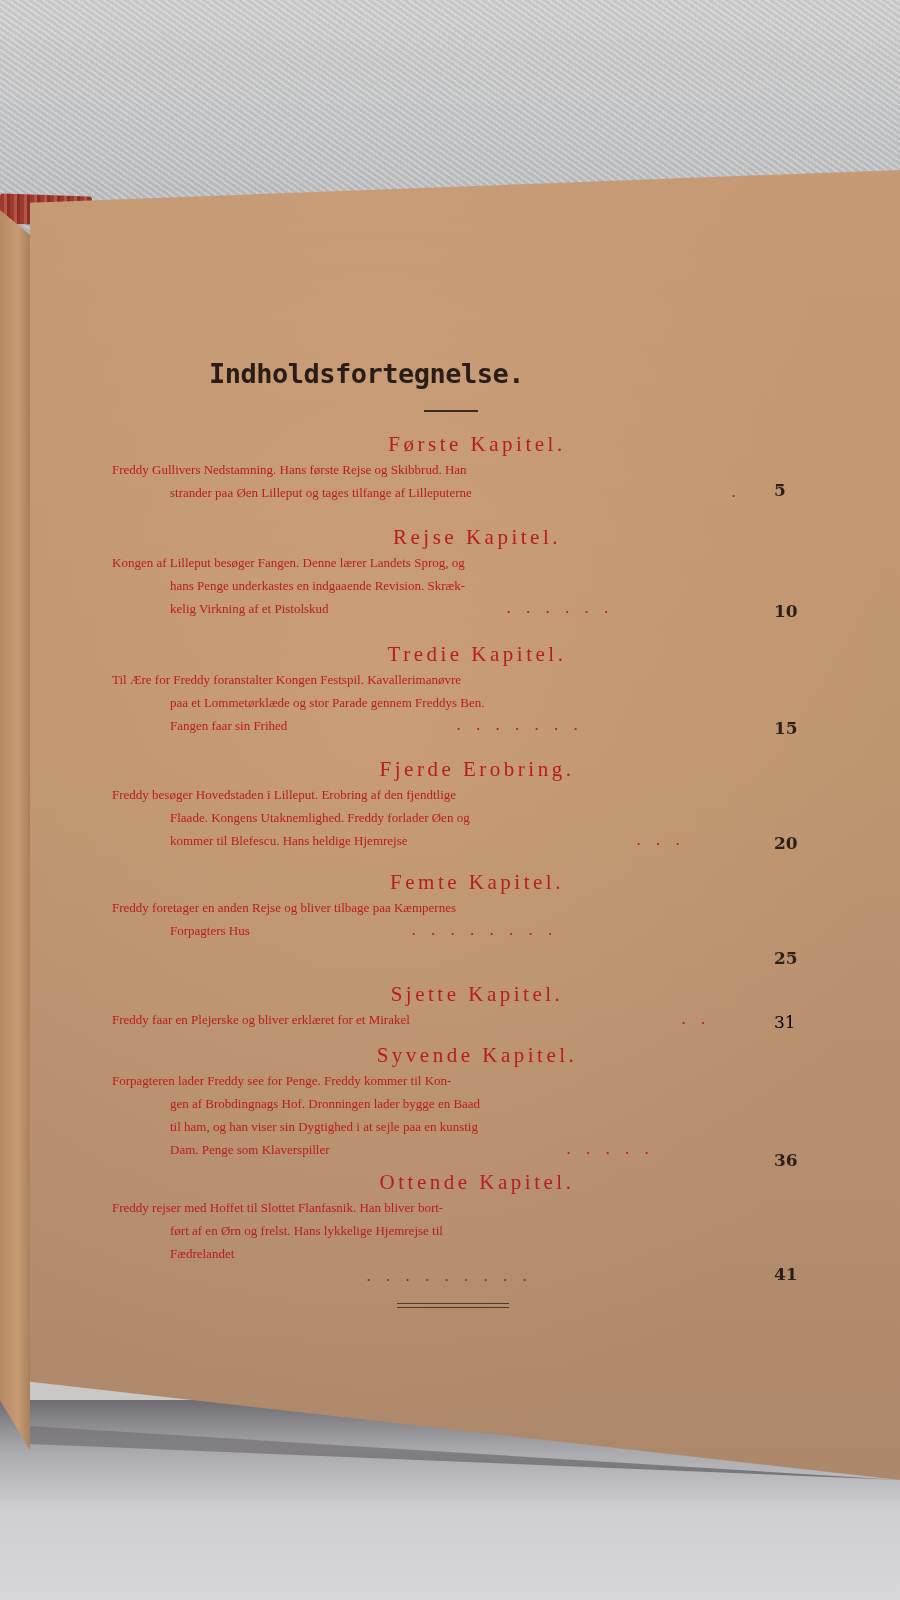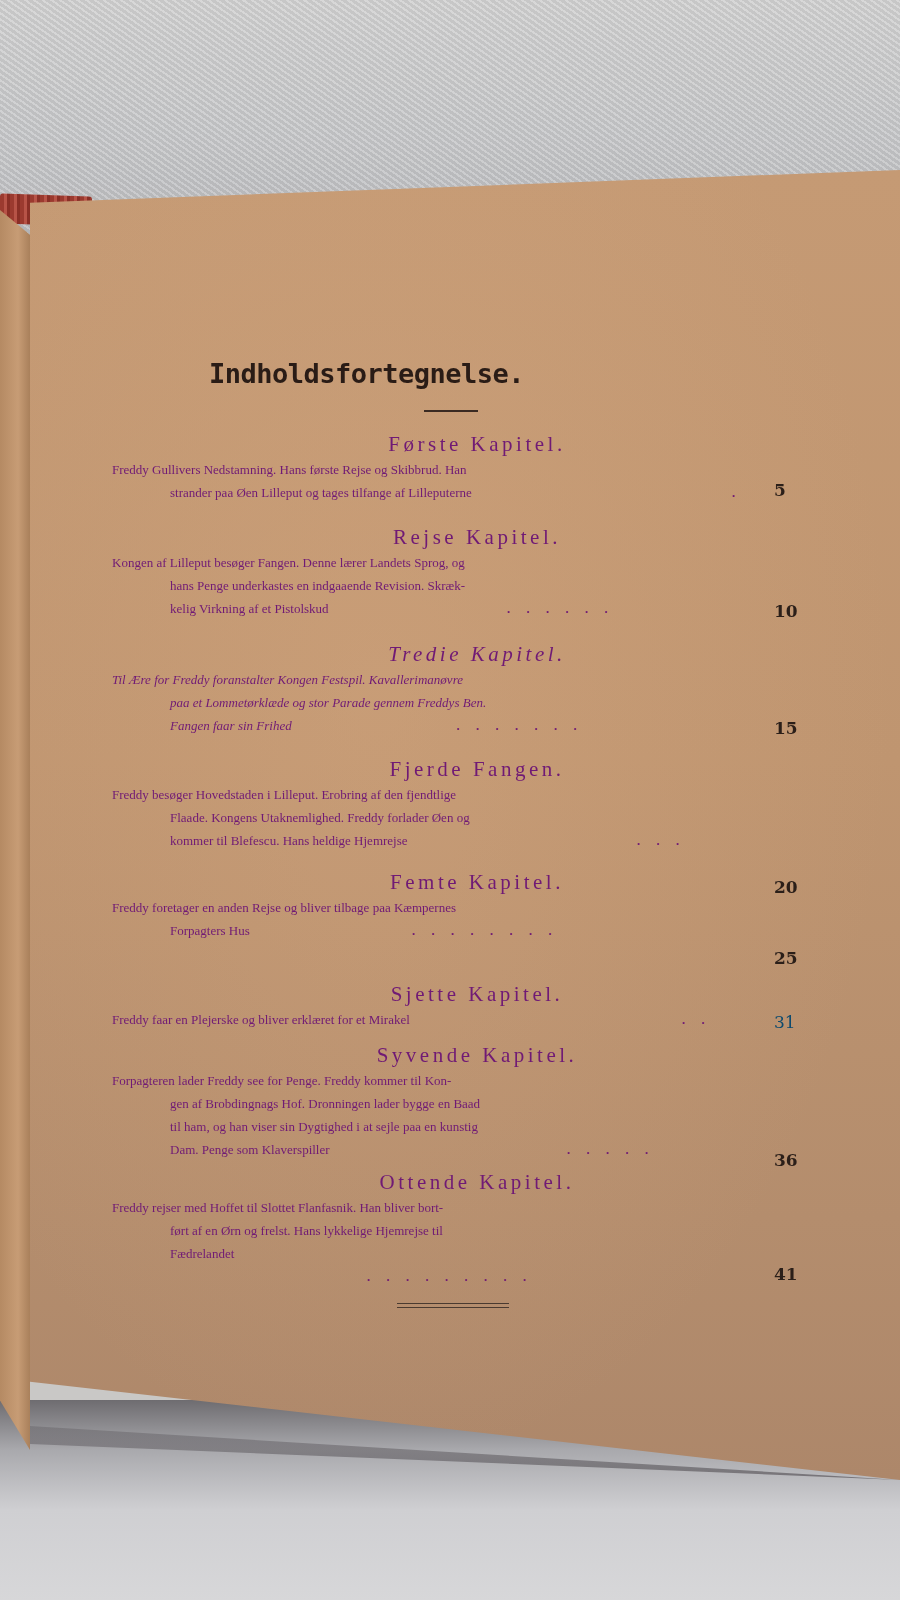--- a/index.html
+++ b/index.html
@@ -43,38 +43,38 @@
     }
     .toc-title {
       position: absolute; left: 0; width: 733px; top: 358px; text-align: center;
       font-family: "DejaVu Sans Mono", monospace; font-weight: bold;
       font-size: 27px; color: #2a1c16; letter-spacing: -0.5px;
     }
     .title-rule {
       position: absolute; left: 424px; top: 410px; width: 54px; height: 2px; background: #3a2a22;
     }
     .chapter {
-      position: absolute; left: 112px; width: 700px; color: #701a75;
+      position: absolute; left: 112px; width: 700px; color: #b91c1c;
     }
     .chapter-heading {
       text-align: center; font-size: 21px; letter-spacing: 3.5px; margin-left: 30px;
       margin-bottom: 1px;
     }
     .entry-line {
       font-size: 13px; line-height: 23px; white-space: nowrap; position: relative;
     }
     .entry-line.indent { padding-left: 58px; }
     .leader {
       position: absolute; letter-spacing: 0; font-weight: bold;
     }
     .pageno {
       position: absolute; left: 774px; font-size: 17px; font-weight: bold; color: #2b1f19;
       font-family: "DejaVu Serif", serif;
     }
-    .pageno.faint { color: #0c4a6e; font-weight: normal; }
+    .pageno.faint { color: #000000; font-weight: normal; }
     .ornament {
       position: absolute; left: 397px; top: 1303px; width: 112px; height: 5px;
       border-top: 1.5px solid #4a3a30; border-bottom: 1.5px solid #4a3a30; box-sizing: border-box;
     }
   </style>
 </head>
 <body>
 
 <div class="wall"></div>
 <div class="table-surface"></div>
@@ -94,35 +94,35 @@
 <div class="pageno" style="top:480px;">5</div>
 
 <div class="chapter" style="top:525px;">
   <div class="chapter-heading">Rejse Kapitel.</div>
   <div class="entry-line">Kongen af Lilleput besøger Fangen.  Denne lærer Landets Sprog, og</div>
   <div class="entry-line indent">hans Penge underkastes en indgaaende Revision.  Skræk-</div>
   <div class="entry-line indent"><span>kelig Virkning af et Pistolskud</span><span class="leader" style="left: 395px; white-space: pre;">.     .     .     .     .     .</span></div>
 </div>
 <div class="pageno" style="top:601px;">10</div>
 
-<div class="chapter" style="top:642px;font-style:italic;">
+<div class="chapter" style="top:642px;">
   <div class="chapter-heading">Tredie Kapitel.</div>
   <div class="entry-line">Til Ære for Freddy foranstalter Kongen Festspil.  Kavallerimanøvre</div>
   <div class="entry-line indent">paa et Lommetørklæde og stor Parade gennem Freddys Ben.</div>
   <div class="entry-line indent"><span>Fangen faar sin Frihed</span><span class="leader" style="left: 345px; white-space: pre;">.     .     .     .     .     .     .</span></div>
 </div>
 <div class="pageno" style="top:718px;">15</div>
 
 <div class="chapter" style="top:757px;">
-  <div class="chapter-heading">Fjerde Fangen.</div>
+  <div class="chapter-heading">Fjerde Erobring.</div>
   <div class="entry-line">Freddy besøger Hovedstaden i Lilleput.  Erobring af den fjendtlige</div>
   <div class="entry-line indent">Flaade.  Kongens Utaknemlighed.  Freddy forlader Øen og</div>
   <div class="entry-line indent"><span>kommer til Blefescu.  Hans heldige Hjemrejse</span><span class="leader" style="left: 525px; white-space: pre;">.     .     .</span></div>
 </div>
-<div class="pageno" style="top:833px;margin-top:44px;">20</div>
+<div class="pageno" style="top:833px;">20</div>
 
 <div class="chapter" style="top:870px;">
   <div class="chapter-heading">Femte Kapitel.</div>
   <div class="entry-line">Freddy foretager en anden Rejse og bliver tilbage paa Kæmpernes</div>
   <div class="entry-line indent"><span>Forpagters Hus</span><span class="leader" style="left: 300px; white-space: pre;">.     .     .     .     .     .     .     .</span></div>
 </div>
 <div class="pageno" style="top:948px;">25</div>
 
 <div class="chapter" style="top:982px;">
   <div class="chapter-heading">Sjette Kapitel.</div>

